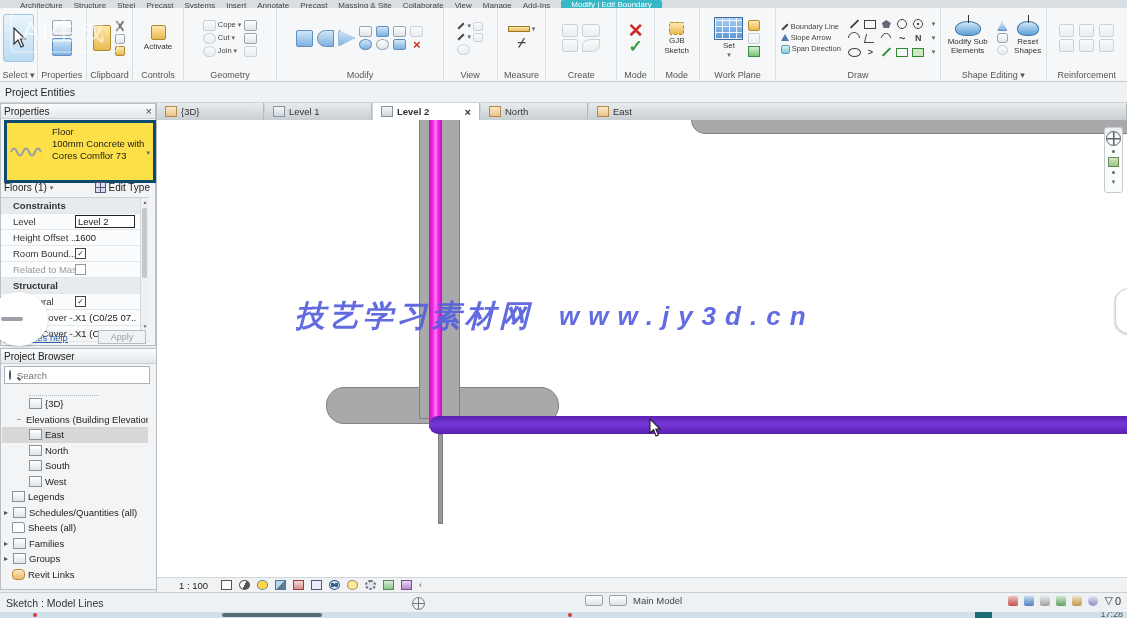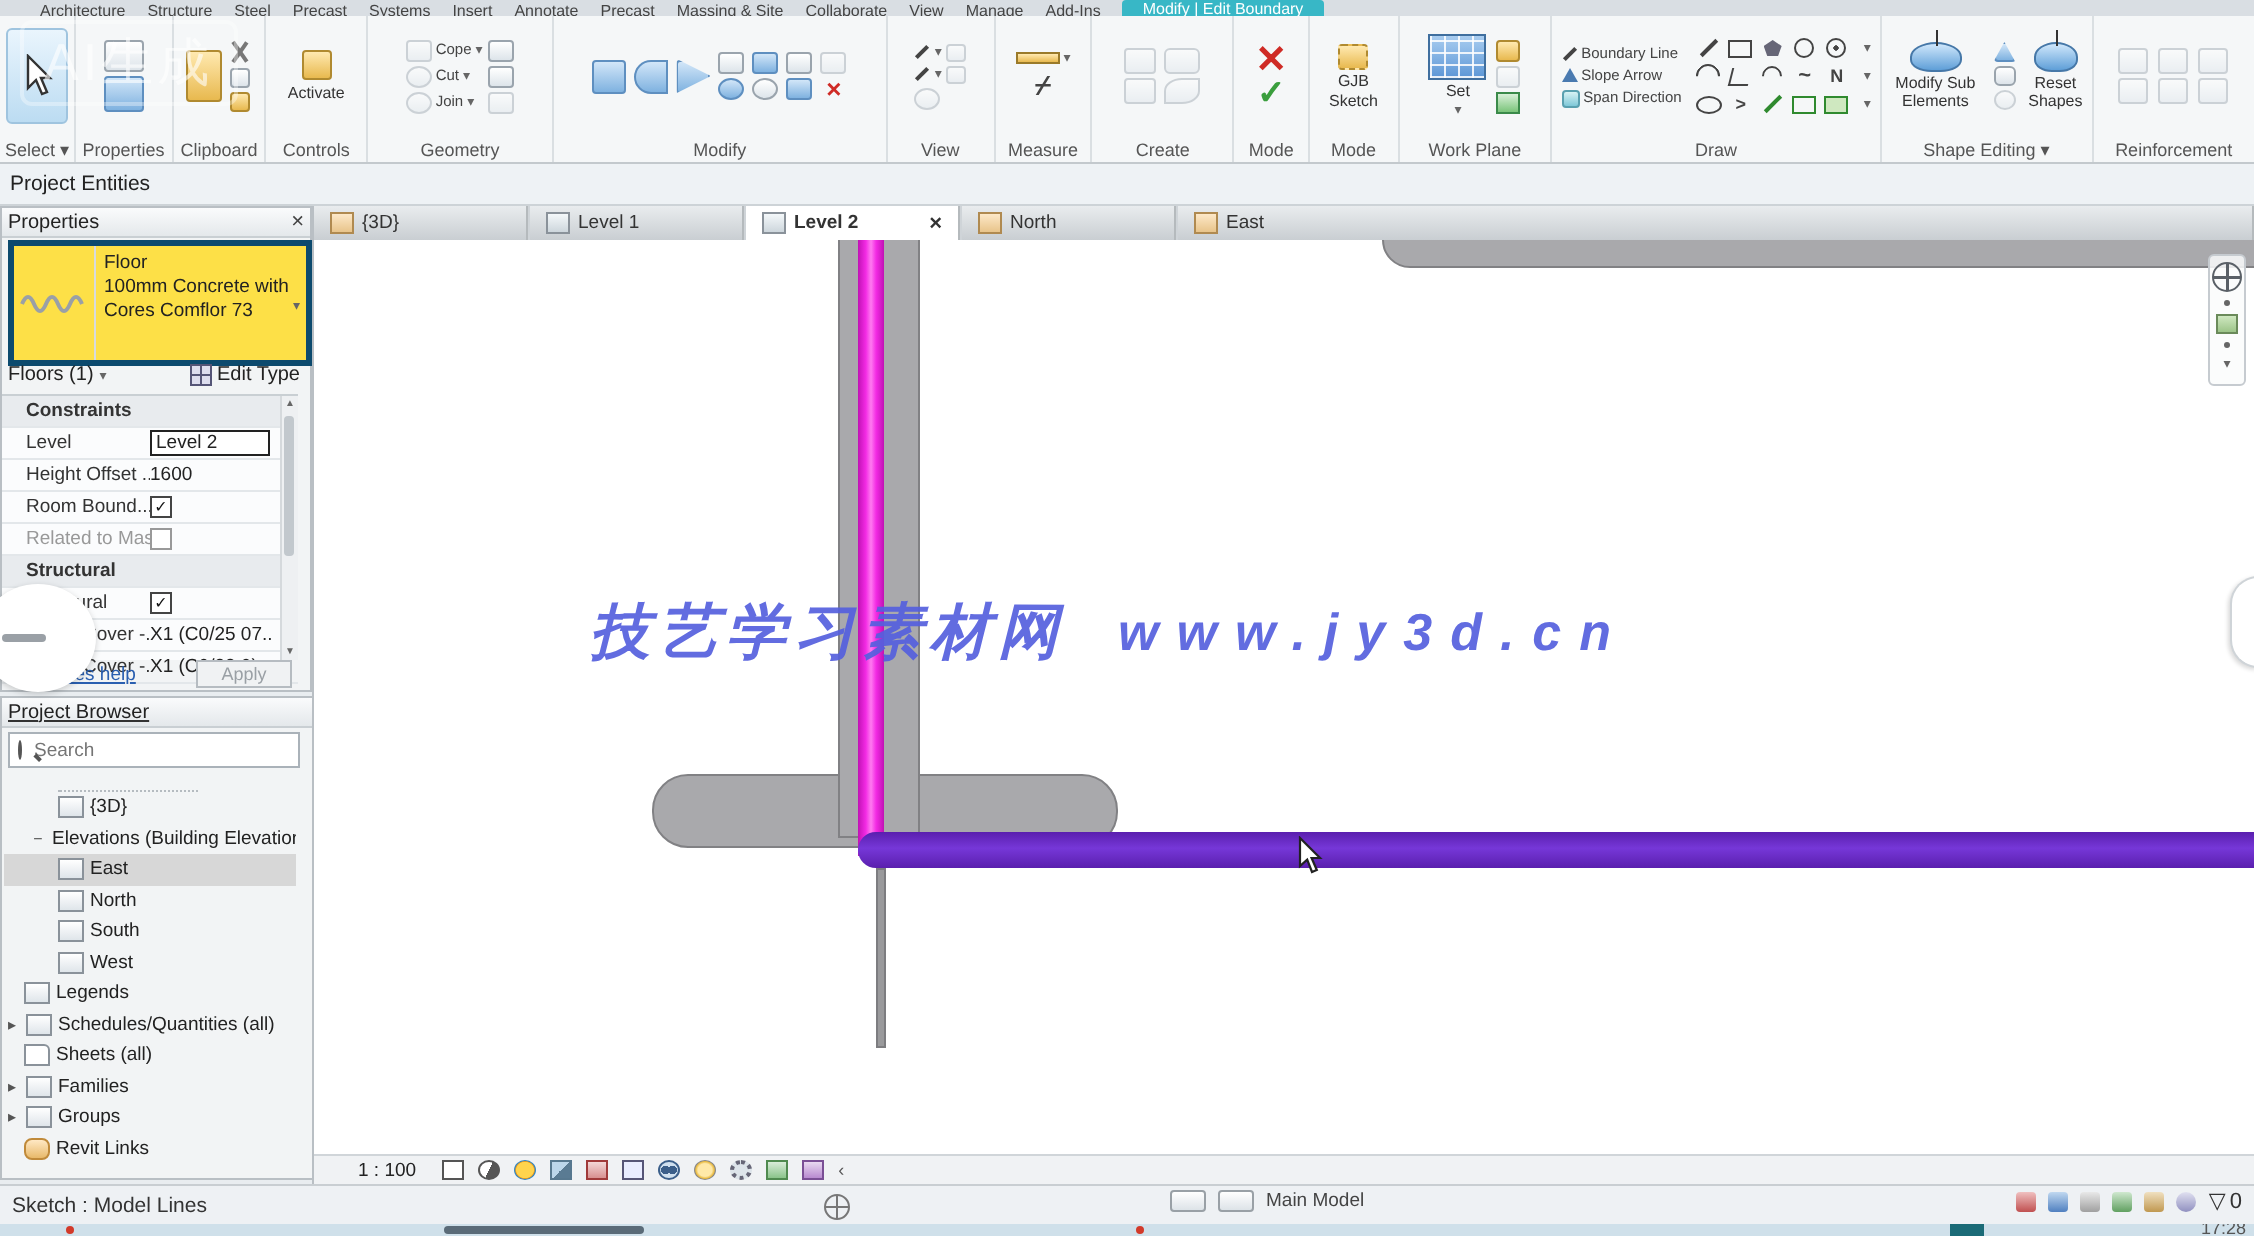--- a/index.html
+++ b/index.html
@@ -91,21 +91,21 @@
   .cb.off{border-color:#999;}
   .dim .lab{color:#999;}
   #propfoot{left:0;top:225px;width:148px;height:16px;display:flex;align-items:center;padding:0 3px;box-sizing:border-box;}
   #helplink{color:#2a5fb0;text-decoration:underline;font-size:9.5px;}
   #applybtn{margin-left:auto;width:46px;height:12px;border:1px solid #b6bcc1;background:#f0f2f3;color:#9aa0a5;
             font-size:9px;display:flex;align-items:center;justify-content:center;}
   .vscroll{position:absolute;right:0;top:0;width:8px;background:#eef0f2;border-left:1px solid #d5d9dc;}
   .vthumb{position:absolute;left:1px;width:5px;background:#c2c8cd;border-radius:2px;}
   .sarrow{position:absolute;left:0;width:8px;font-size:5px;color:#666;text-align:center;}
 
-  #browser{left:0;top:348px;width:172px;height:242px;text-decoration:underline;}
+  #browser{left:0;top:348px;width:172px;height:242px;}
   #searchrow{left:3px;top:17px;width:146px;height:18px;border:1px solid #aab2b9;background:#fff;
              display:flex;align-items:center;gap:4px;padding:0 4px;box-sizing:border-box;}
   .mag{width:8px;height:8px;border:1.5px solid #555;border-radius:50%;position:relative;}
   .mag::after{content:"";position:absolute;left:7px;top:7px;width:4px;height:1.5px;background:#555;transform:rotate(45deg);}
   #searchinput{border:none;outline:none;flex:1;font-size:9.5px;font-family:"Liberation Sans",sans-serif;background:transparent;}
   #tree{left:1px;top:39px;width:146px;height:196px;overflow:hidden;font-size:9.5px;color:#222;}
   .trow{height:15.5px;display:flex;align-items:center;gap:3px;white-space:nowrap;}
   .trow.sel{background:#d7d7d7;}
   .ticon{width:11px;height:9px;border:1px solid #8a929a;background:linear-gradient(#fff,#dfe5ea);flex:0 0 auto;}
   .ticon.page{background:#fff;border-radius:0 3px 0 0;}

